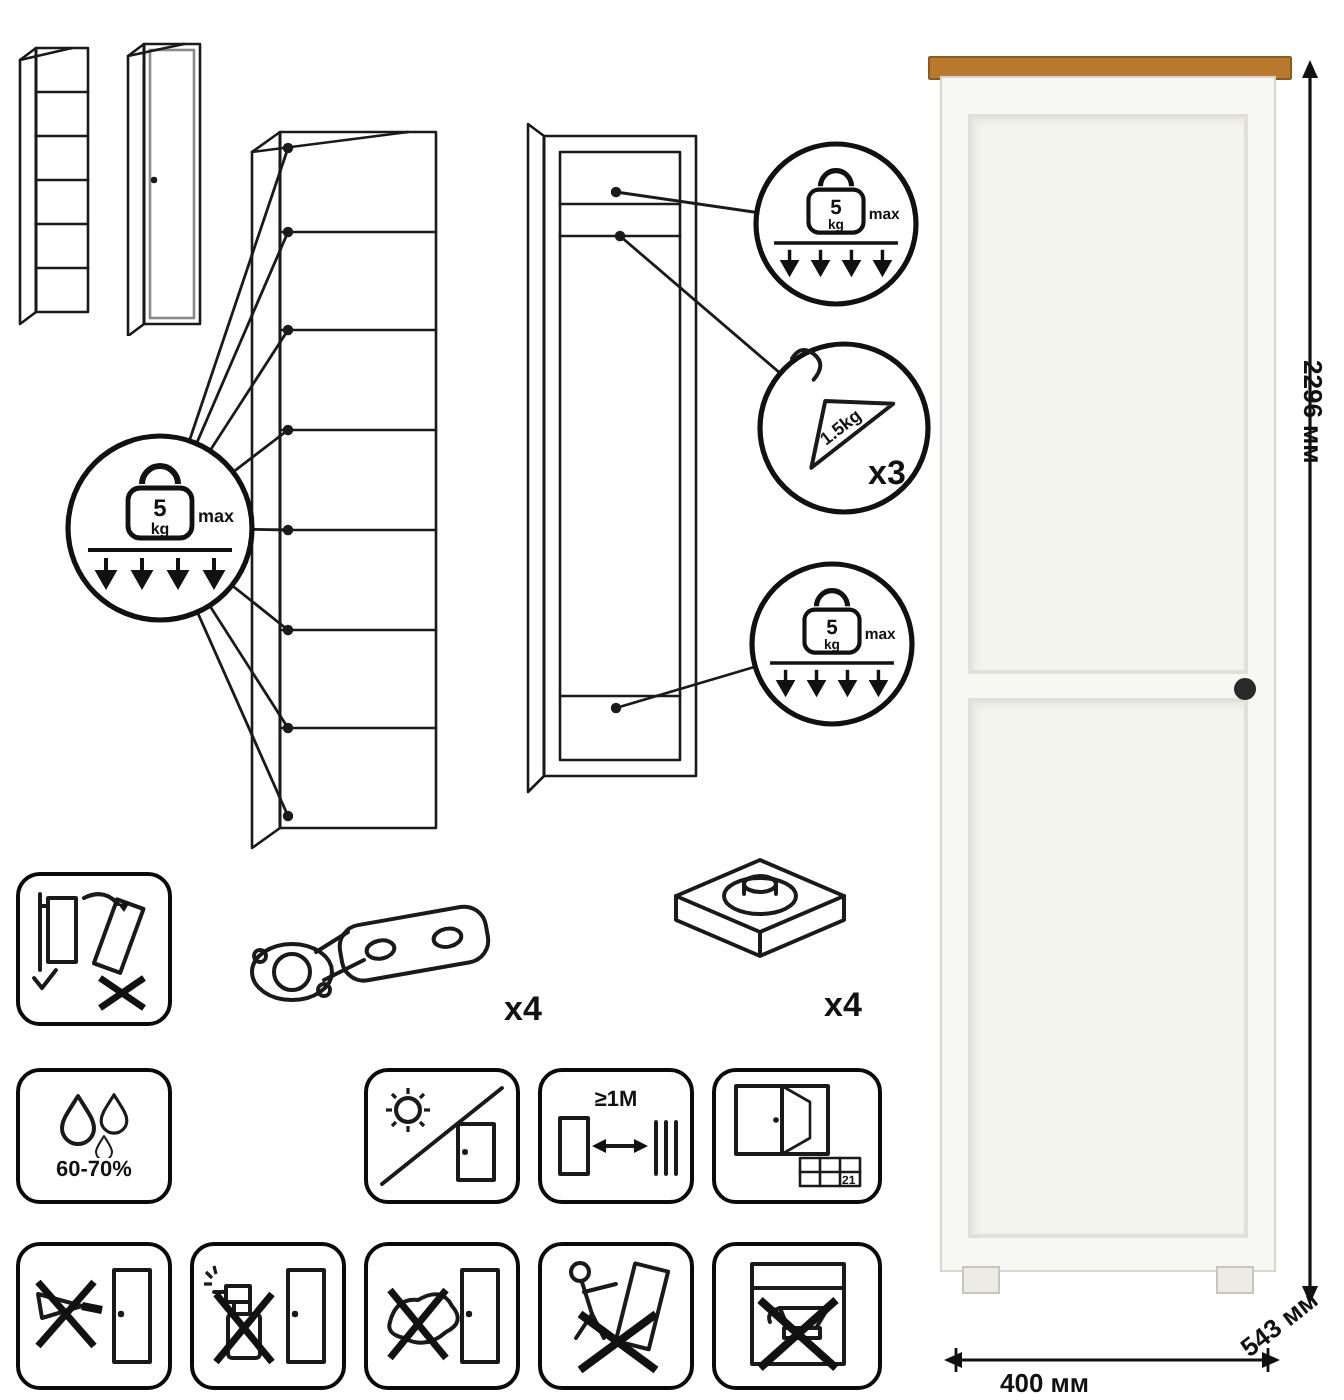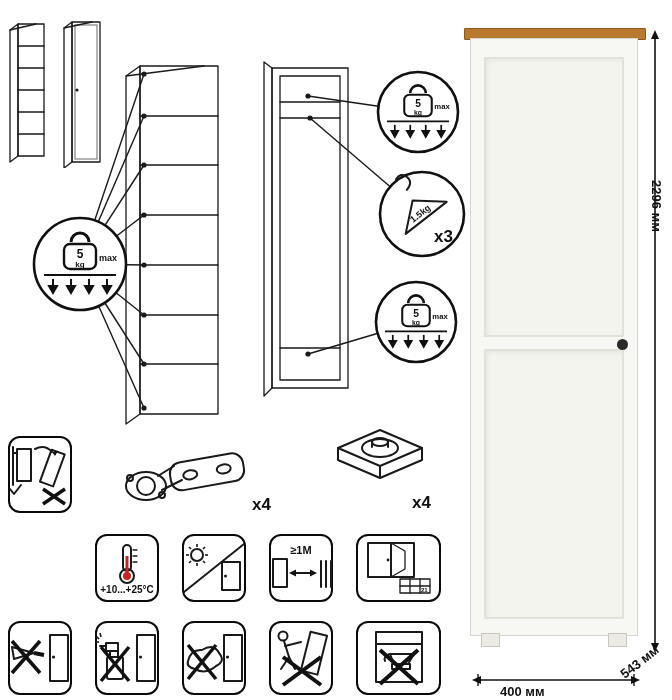--- a/index.html
+++ b/index.html
@@ -27,21 +27,21 @@
           background:var(--knob,#2a2a2a);}
   .w-foot{position:absolute;bottom:-12px;width:17px;height:12px;background:#ecebe4;border:1px solid #c8c6bf;}
   .w-foot.left{left:10px;} .w-foot.right{right:10px;}
 
   .dim-label{font-size:13px;font-weight:600;color:#111;white-space:nowrap;}
   .dim-v{left:649px;top:180px;writing-mode:vertical-rl;}
   .dim-w{left:500px;top:684px;width:110px;text-align:left;}
   .dim-d{left:622px;top:668px;transform:rotate(-38deg);transform-origin:left center;}
 
   
-  .ibox{position:absolute;width:64px;border:2.5px solid #0a0a0a;border-radius:12px;background:#fff;
+  .ibox{position:absolute;width:78px;border:2.5px solid #0a0a0a;border-radius:12px;background:#fff;
         box-sizing:border-box;display:flex;flex-direction:column;align-items:center;justify-content:center;gap:1px;}
   .row2{top:534px;height:68px;} .row3{top:621px;height:74px;}
   .c1{left:8px;} .c2{left:95px;} .c3{left:182px;} .c4{left:269px;} .c5{left:356px;width:85px;}
   .ilabel{font-weight:bold;font-size:11px;line-height:1;}
   .ilabel.small{font-size:10px;}
 </style>
 </head>
 <body>
 
 <div class="sheet">
@@ -256,33 +256,29 @@
       <path class="lineart" d="M56,10 L98,28 L56,46 L14,28 Z"></path>
       <path class="lineart" d="M14,28 L14,40 L56,58 L98,40 L98,28 M56,46 L56,58"></path>
       <ellipse class="lineart" cx="56" cy="28" rx="18" ry="9"></ellipse>
       <ellipse class="lineart" cx="56" cy="22" rx="8" ry="4"></ellipse>
       <line class="lineart" x1="48" y1="22" x2="48" y2="27"></line>
       <line class="lineart" x1="64" y1="22" x2="64" y2="27"></line>
       <text class="qty-text" x="88" y="88">x4</text>
     </svg>
   </div>
 
-
-  <div class="ibox row2 c2">
-    <svg width="42" height="42" viewBox="0 0 42 42">
-      <rect class="lineart" x="17" y="3" width="8" height="26" rx="4"></rect>
-      <circle class="lineart" cx="21" cy="34" r="7" fill="#fff"></circle>
-      <circle cx="21" cy="34" r="4" fill="#cc2222"></circle>
-      <rect x="19.5" y="14" width="3" height="18" fill="#cc2222"></rect>
-      <line class="lineart thin" x1="27" y1="8" x2="31" y2="8"></line>
-      <line class="lineart thin" x1="27" y1="14" x2="31" y2="14"></line>
-      <line class="lineart thin" x1="27" y1="20" x2="31" y2="20"></line>
-    </svg>
-    <span class="ilabel small">+10...+25°C</span>
-  </div>
+  <div class="ibox row2 c1">
+    <svg width="56" height="34" viewBox="0 0 56 34">
+      <path class="lineart" d="M20,3 C25,11 28,15 28,19 A8,8 0 1 1 12,19 C12,15 15,11 20,3 Z"></path>
+      <path class="lineart" transform="translate(38,4) scale(0.8)" d="M0,-2 C5,6 8,10 8,14 A8,8 0 1 1 -8,14 C-8,10 -5,6 0,-2 Z"></path>
+      <path class="lineart" transform="translate(33,24) scale(0.5)" d="M0,-2 C5,6 8,10 8,14 A8,8 0 1 1 -8,14 C-8,10 -5,6 0,-2 Z"></path>
+    </svg>
+    <span class="ilabel">60-70%</span>
+  </div>
+
 
   <div class="ibox row2 c3">
     <svg width="64" height="52" viewBox="0 0 64 52">
       <line class="lineart" x1="2" y1="50" x2="62" y2="2"></line>
       <circle class="lineart" cx="15" cy="13" r="6"></circle>
       <g stroke="#1a1a1a" stroke-width="1.6">
         <line x1="15" y1="2" x2="15" y2="5"></line>
           <line x1="15" y1="21" x2="15" y2="24"></line>
         <line x1="4" y1="13" x2="7" y2="13"></line>
           <line x1="23" y1="13" x2="26" y2="13"></line>

